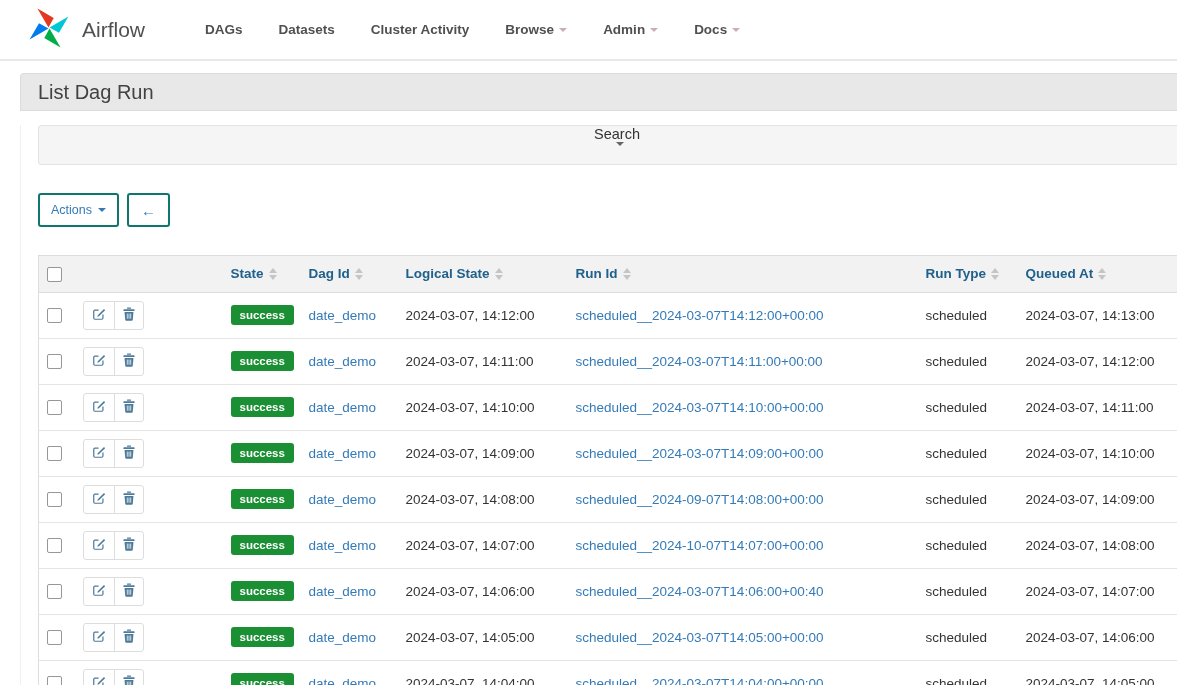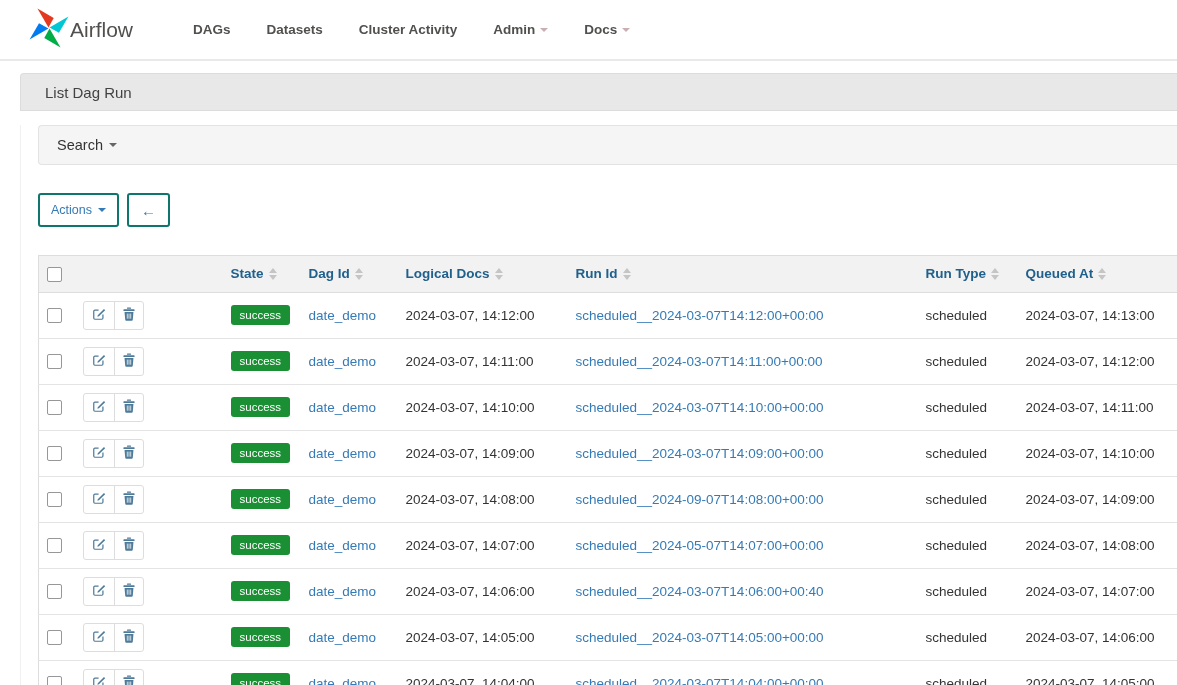--- a/index.html
+++ b/index.html
@@ -2,38 +2,38 @@
 <html><head>
 <meta charset="utf-8">
 <style>
   * { box-sizing: border-box; margin: 0; padding: 0; }
   html, body { width: 1177px; height: 685px; overflow: hidden; background: #fff;
     font-family: "Liberation Sans", sans-serif; color: #333; }
 
   
   .navbar { height: 61px; display: flex; align-items: center; padding: 0 28px;
     background: #fff; border-bottom: 2px solid #e9e9e9; }
-  .brand { display: flex; align-items: center; gap: 0; margin-right: 42px; cursor: pointer; }
+  .brand { display: flex; align-items: center; gap: 12px; margin-right: 42px; cursor: pointer; }
   .brand-text { font-size: 21px; color: #51504f; }
   .nav-list { list-style: none; display: flex; align-items: center; }
   .nav-item { font-weight: bold; font-size: 13.5px; color: #51504f; padding: 10px 18px;
     cursor: pointer; display: flex; align-items: center; gap: 5px; white-space: nowrap; }
   .caret { display: inline-block; width: 0; height: 0; border-left: 4px solid transparent;
     border-right: 4px solid transparent; border-top: 4px solid #c9aeb4; }
 
   
   .panel { margin-left: 20px; margin-top: 12px; }
   .panel-head { background: #e8e8e8; border: 1px solid #dcdcdc; border-right: none;
     border-radius: 4px 0 0 0; height: 38px; display: flex; align-items: center;
-    padding-left: 24px; font-size: 15px; color: #424242; }
+    padding-left: 17px; font-size: 20px; color: #424242; }
   .panel-body { border-left: 1px solid #f0f0f0; padding-bottom: 2px; }
 
   .search-bar { margin: 14px 0 0 17px; background: #f5f5f5; border: 1px solid #e3e3e3;
     border-right: none; border-radius: 4px 0 0 4px; height: 40px; display: flex;
-    align-items: center; padding-left: 18px; font-size: 14.5px; color: #333; cursor: pointer; }
+    align-items: center; padding-left: 18px; font-size: 14.5px; color: #333; cursor: pointer; flex-direction: column; }
   .search-bar .caret { border-top-color: #666; margin-left: 6px; }
 
   .toolbar { margin: 28px 0 0 17px; display: flex; gap: 8px; }
   .btn { display: inline-flex; align-items: center; gap: 6px; background: #fff;
     border: 2px solid #0f766e; border-radius: 3px; color: #337ab7; font-size: 12.5px;
     padding: 8px 11px; cursor: pointer; font-family: inherit; }
   .btn .caret { border-top-color: #337ab7; }
   .btn-back { font-size: 15px; font-weight: bold; padding: 5px 12px; }
 
   
@@ -53,21 +53,21 @@
   input[type="checkbox"] { appearance: none; -webkit-appearance: none; width: 15px;
     height: 15px; border: 1px solid #979797; border-radius: 2px; background: #fff;
     cursor: pointer; vertical-align: middle; }
 
   .act-group { display: inline-flex; border: 1px solid #ddd; border-radius: 3px;
     background: #fff; overflow: hidden; }
   .act-btn { padding: 5px 8px; display: inline-flex; align-items: center; cursor: pointer; }
   .act-btn + .act-btn { border-left: 1px solid #ddd; }
 
   .badge-state { display: inline-block; background: #1a8f33; color: #fff;
-    font-weight: normal; font-size: 11.5px; padding: 4px 9px; border-radius: 3px; }
+    font-weight: bold; font-size: 11.5px; padding: 4px 9px; border-radius: 3px; }
   a.cell-link { color: #337ab7; text-decoration: none; cursor: pointer; }
 </style>
 </head>
 <body>
 
 <nav class="navbar">
   <div class="brand">
     <span>
       <svg width="42" height="42" viewBox="0 0 40 40">
         <path d="M19.5 19.5 L9 1.5 L24.5 10.5 Z" fill="#E43921"></path>
@@ -88,20 +88,24 @@
     <span class="nav-label">Datasets</span>
 
   </li>
 
   <li class="nav-item">
     <span class="nav-label">Cluster Activity</span>
 
   </li>
 
 
+  <li class="nav-item">
+    <span class="nav-label">Browse</span>
+    <span class="caret nav-caret"></span>
+  </li>
 
   <li class="nav-item">
     <span class="nav-label">Admin</span>
     <span class="caret nav-caret"></span>
   </li>
 
   <li class="nav-item">
     <span class="nav-label">Docs</span>
     <span class="caret nav-caret"></span>
   </li>
@@ -162,21 +166,21 @@
       <span class="th-label">Dag Id</span>
       <span class="sort-icon">
         <i class="tri-up"></i>
                   <i class="tri-down"></i>
       </span>
     </span>
   </th>
 
   <th>
     <span class="th-inner">
-      <span class="th-label">Logical Docs</span>
+      <span class="th-label">Logical State</span>
       <span class="sort-icon">
         <i class="tri-up"></i>
                   <i class="tri-down"></i>
       </span>
     </span>
   </th>
 
   <th>
     <span class="th-inner">
       <span class="th-label">Run Id</span>
@@ -448,21 +452,21 @@
       </span>
     </td>
     <td>
       <span class="badge-state">success</span>
     </td>
     <td>
       <a class="cell-link">date_demo</a>
     </td>
     <td>2024-03-07, 14:07:00</td>
     <td>
-      <a class="cell-link">scheduled__2024-05-07T14:07:00+00:00</a>
+      <a class="cell-link">scheduled__2024-10-07T14:07:00+00:00</a>
     </td>
     <td>scheduled</td>
     <td>2024-03-07, 14:08:00</td>
   </tr>
 
   <tr>
     <td>
       <input type="checkbox" style="">
     </td>
     <td>

